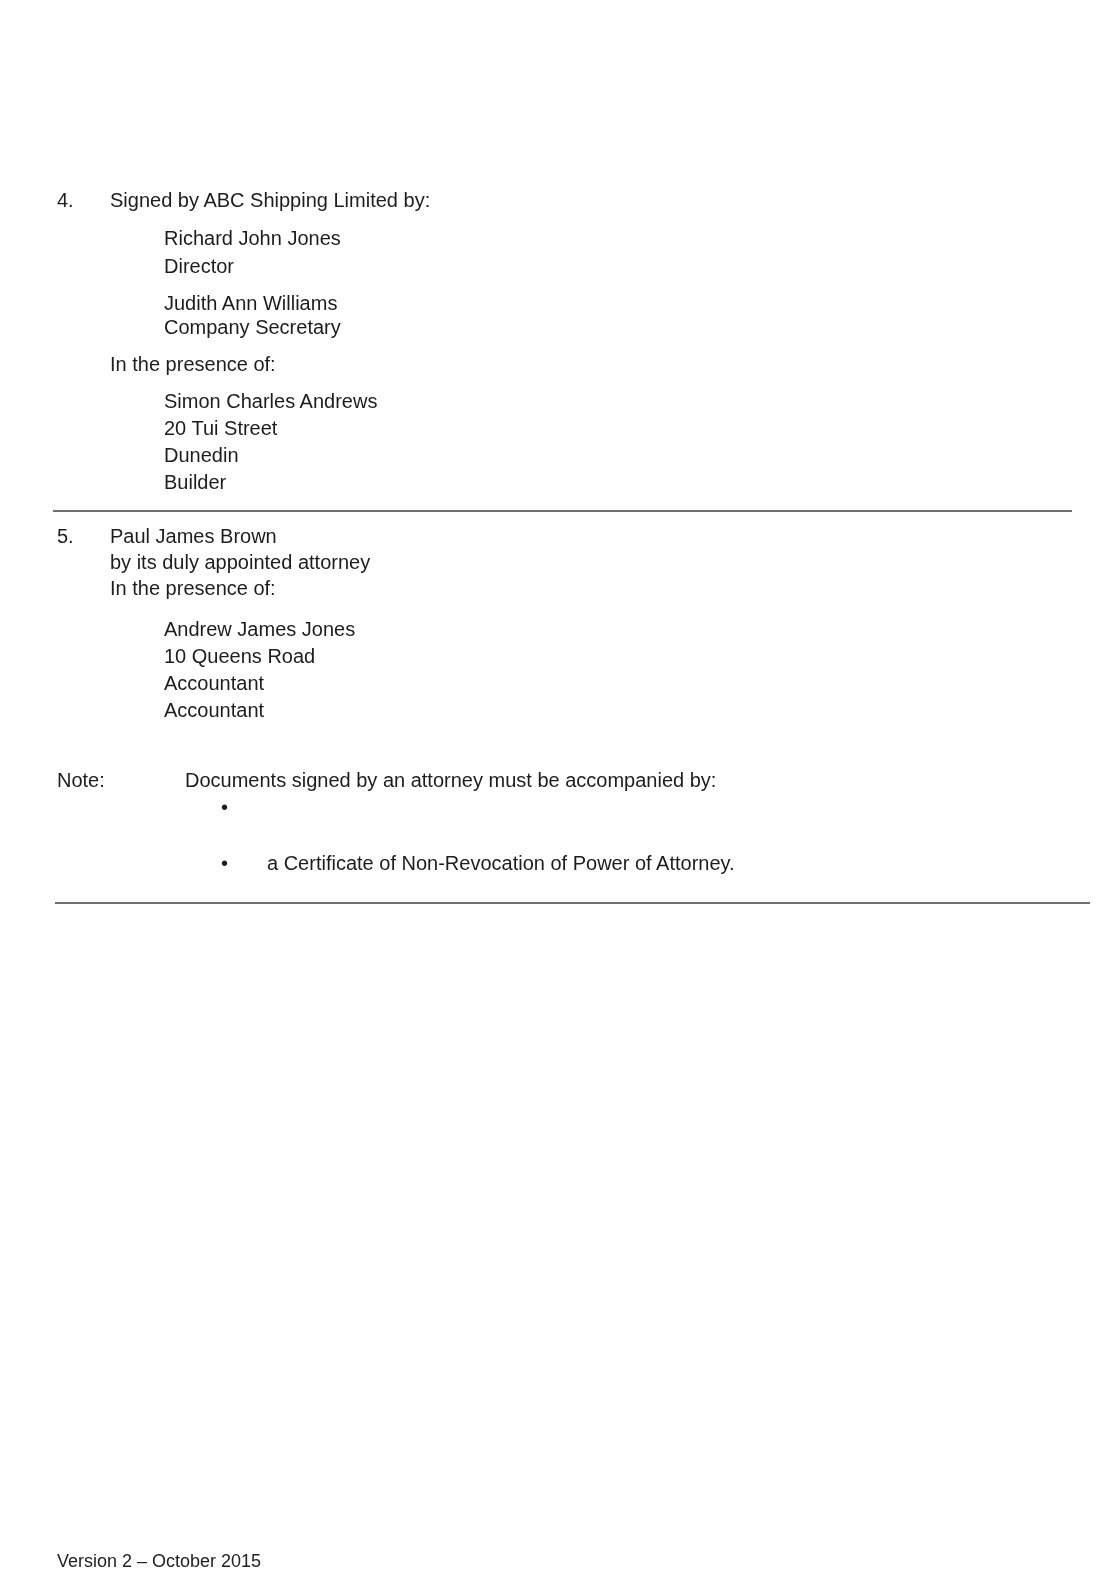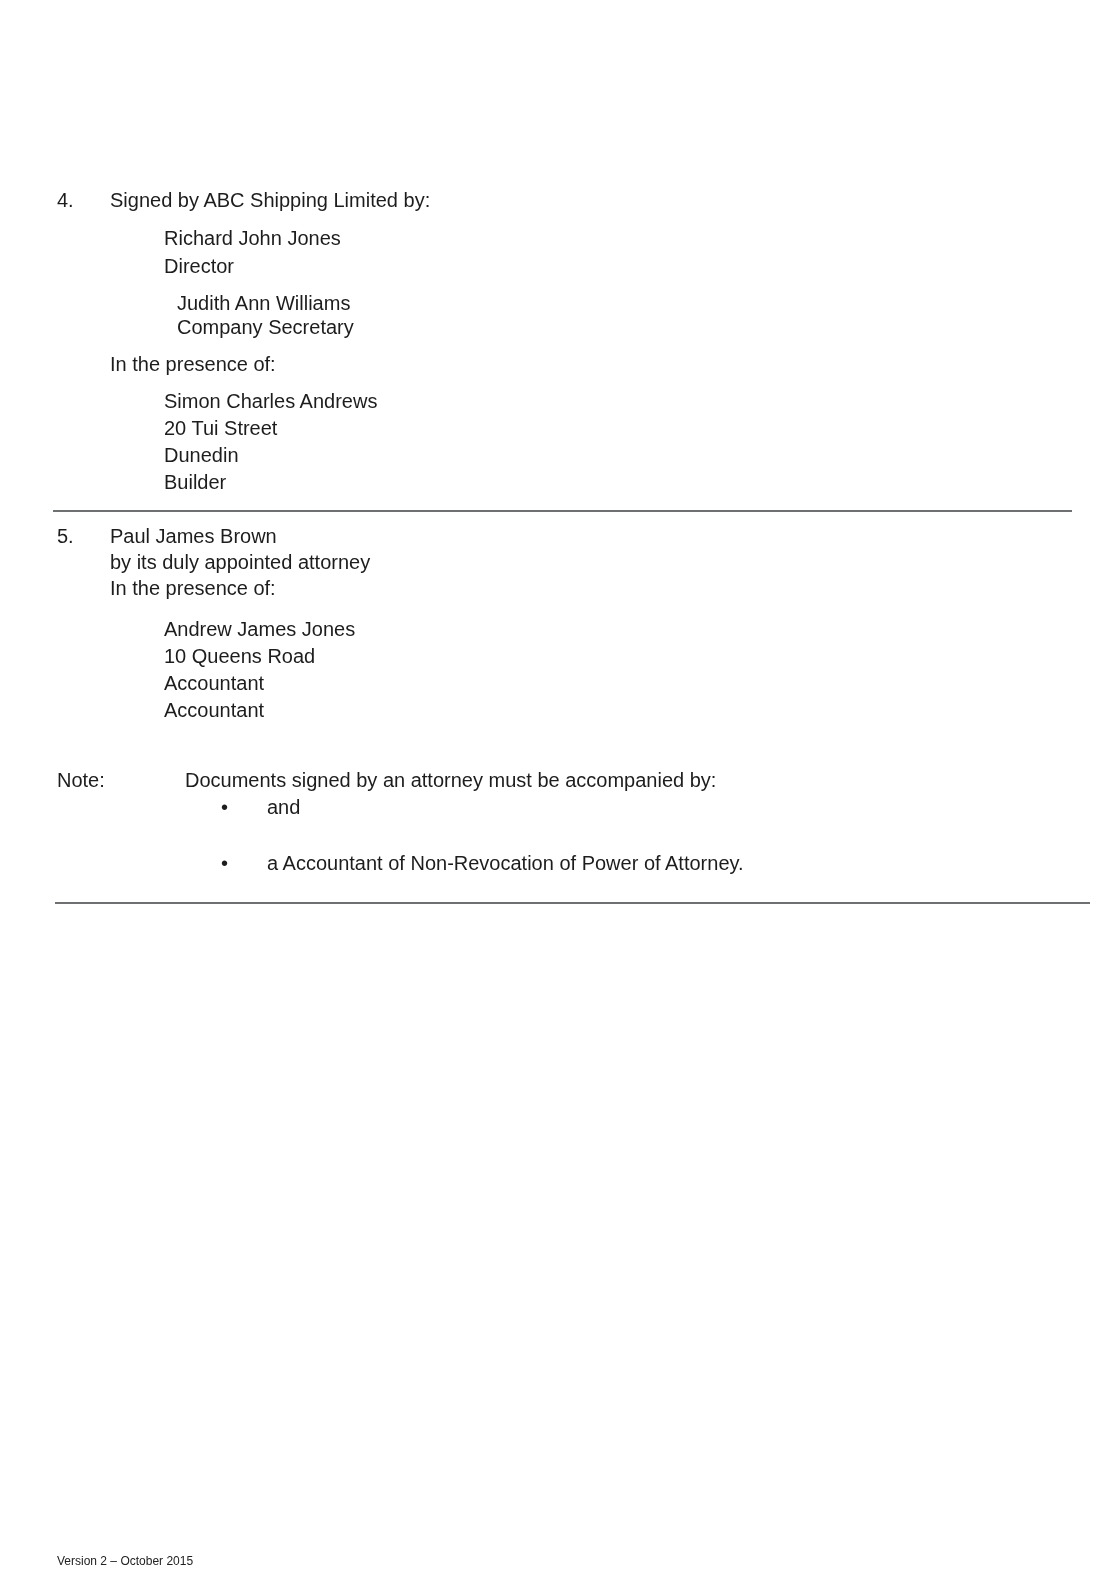--- a/index.html
+++ b/index.html
@@ -10,29 +10,29 @@
     overflow:hidden;
     font-family:"Liberation Sans","DejaVu Sans",sans-serif;
     font-size:20px;
     color:#1d1d1d;
     -webkit-font-smoothing:antialiased;
   }
   .abs { position:absolute; white-space:nowrap; }
   .lh28 > div { line-height:28px; }
   .lh27 > div { line-height:27px; }
   .lh26 > div { line-height:26px; }
-  .lh24 > div { line-height:24px;margin-left:13px; }
+  .lh24 > div { line-height:24px; }
   .bold { font-weight:normal; }
   .rule {
     position:absolute;
     height:2px;
     background:#6f7072;
   }
   .bullet-glyph { font-size:20px; line-height:28px; }
-  .footer-text { font-size:12px; line-height:24px; color:#222; }
+  .footer-text { font-size:18px; line-height:24px; color:#222; }
 </style>
 </head>
 <body>
 
 <div class="abs" style="left:57px; top:186px; line-height:28px">4.</div>
 <div class="abs" style="left:110px; top:186px; line-height:28px">Signed by ABC Shipping Limited by:</div>
 
 <div class="abs lh28" style="left:164px; top:224px">
   <div>Richard John Jones</div>
   <div>Director</div>
@@ -67,21 +67,20 @@
   <div>10 Queens Road</div>
   <div>Accountant</div>
   <div>Accountant</div>
 </div>
 
 <div class="abs bold" style="left:57px; top:766px; line-height:28px">Note:</div>
 <div class="abs" style="left:185px; top:766px; line-height:28px">Documents signed by an attorney must be accompanied by:</div>
 
 <div class="abs bullet-glyph" style="left:221px; top:793px">•</div>
 <div class="abs lh28" style="left:267px; top:793px">
-  <div>and</div>
 </div>
 
 <div class="abs bullet-glyph" style="left:221px; top:849px">•</div>
-<div class="abs" style="left:267px; top:849px; line-height:28px">a Accountant of Non-Revocation of Power of Attorney.</div>
+<div class="abs" style="left:267px; top:849px; line-height:28px">a Certificate of Non-Revocation of Power of Attorney.</div>
 
 <div class="rule" style="left:55px; top:902px; width:1035px"></div>
 
 <div class="abs footer-text" style="left:57px; top:1549px">Version 2 – October 2015</div>
 
 </body></html>

